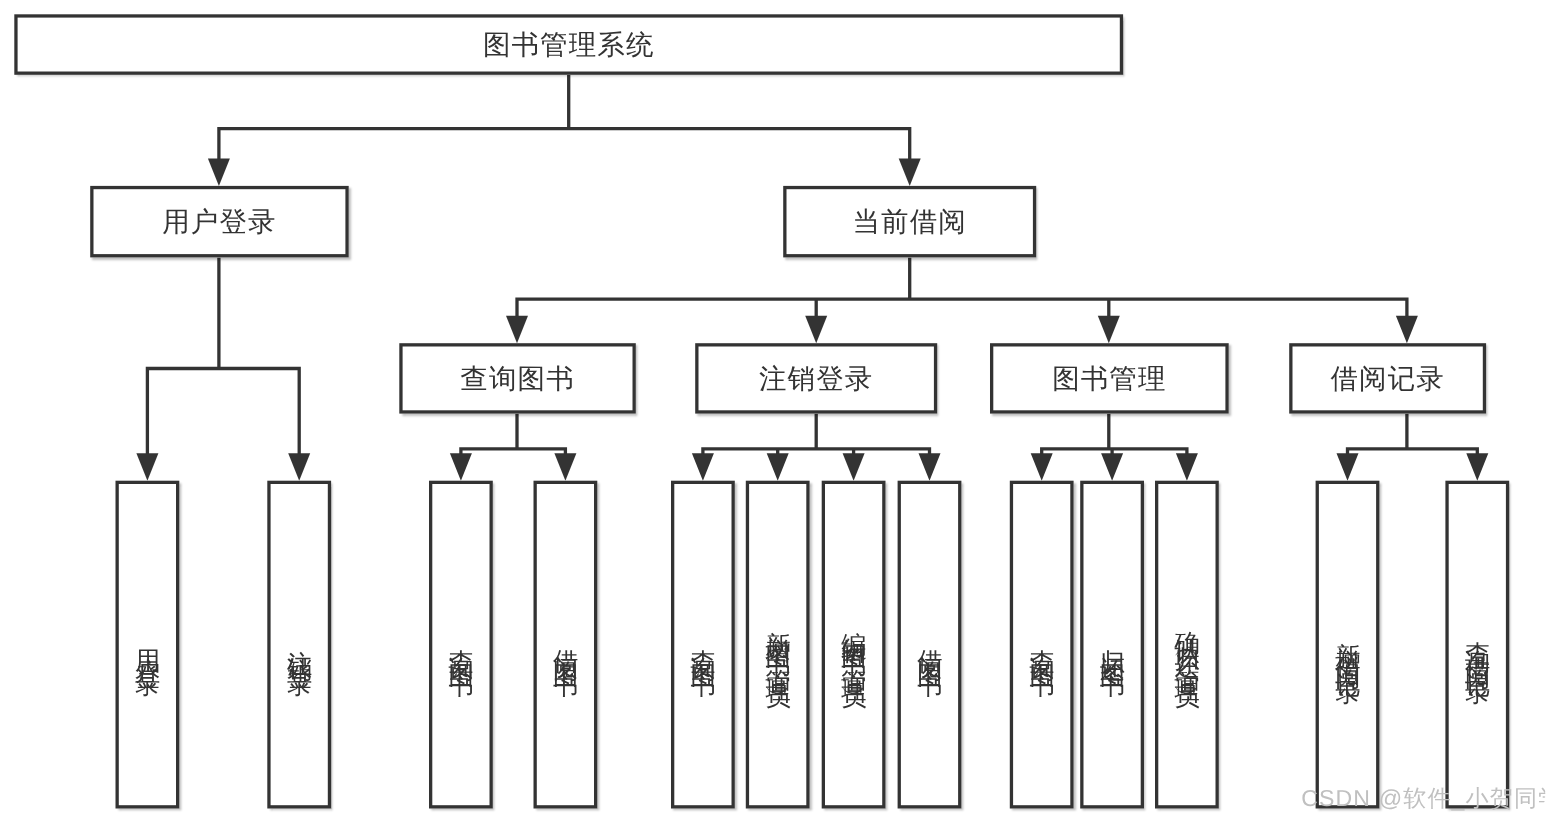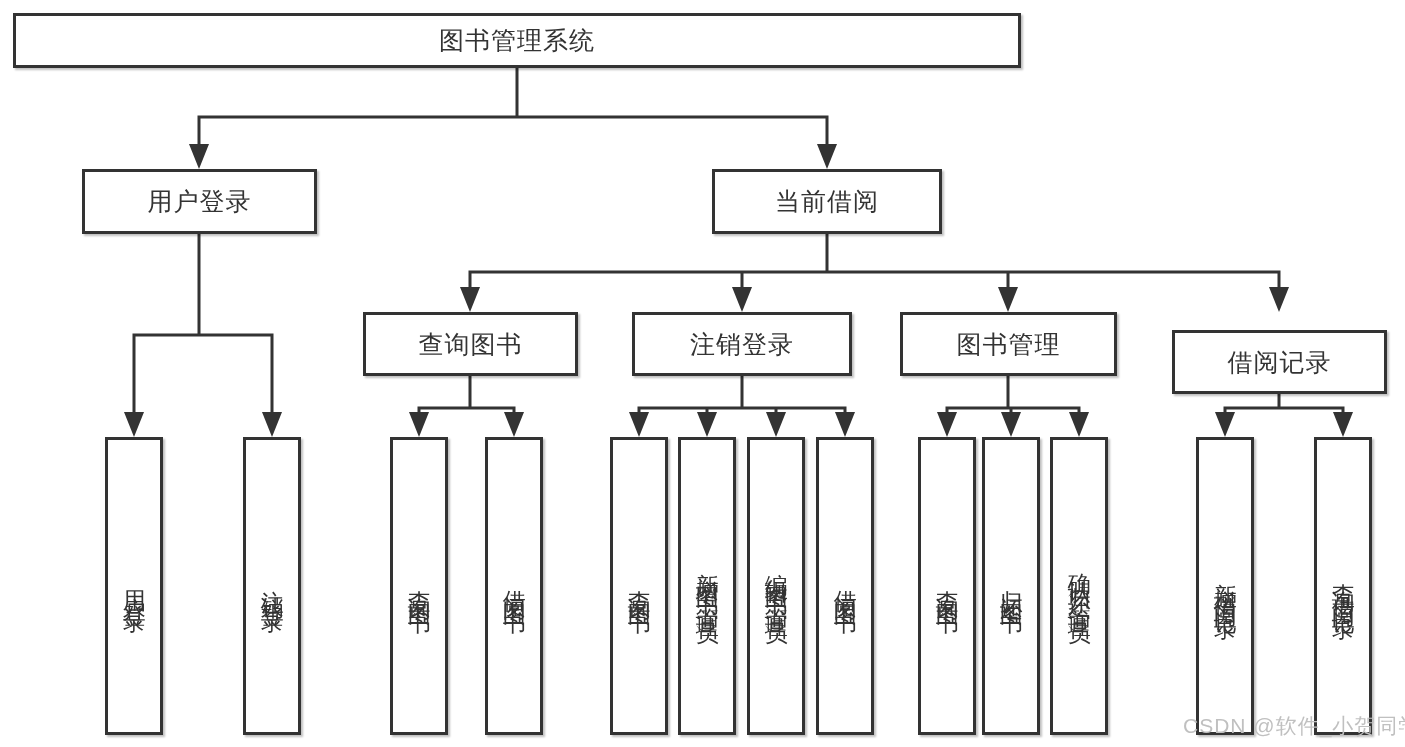--- a/index.html
+++ b/index.html
@@ -103,21 +103,21 @@
 
   <div class="box" style="left:363px; top:312px; width:215px; height:64px;">
     <span class="hlabel">查询图书</span>
   </div>
   <div class="box" style="left:632px; top:312px; width:220px; height:64px;">
     <span class="hlabel">注销登录</span>
   </div>
   <div class="box" style="left:900px; top:312px; width:217px; height:64px;">
     <span class="hlabel">图书管理</span>
   </div>
-  <div class="box" style="left:1172px; top:312px; width:215px; height:64px;margin-top:18px;">
+  <div class="box" style="left:1172px; top:312px; width:179px; height:64px;">
     <span class="hlabel">借阅记录</span>
   </div>
 
   <div class="box" style="left:105px; top:437px; width:58px; height:298px;">
     <span class="vtext">用户登录</span>
   </div>
   <div class="box" style="left:243px; top:437px; width:58px; height:298px;">
     <span class="vtext">注销登录</span>
   </div>
 

